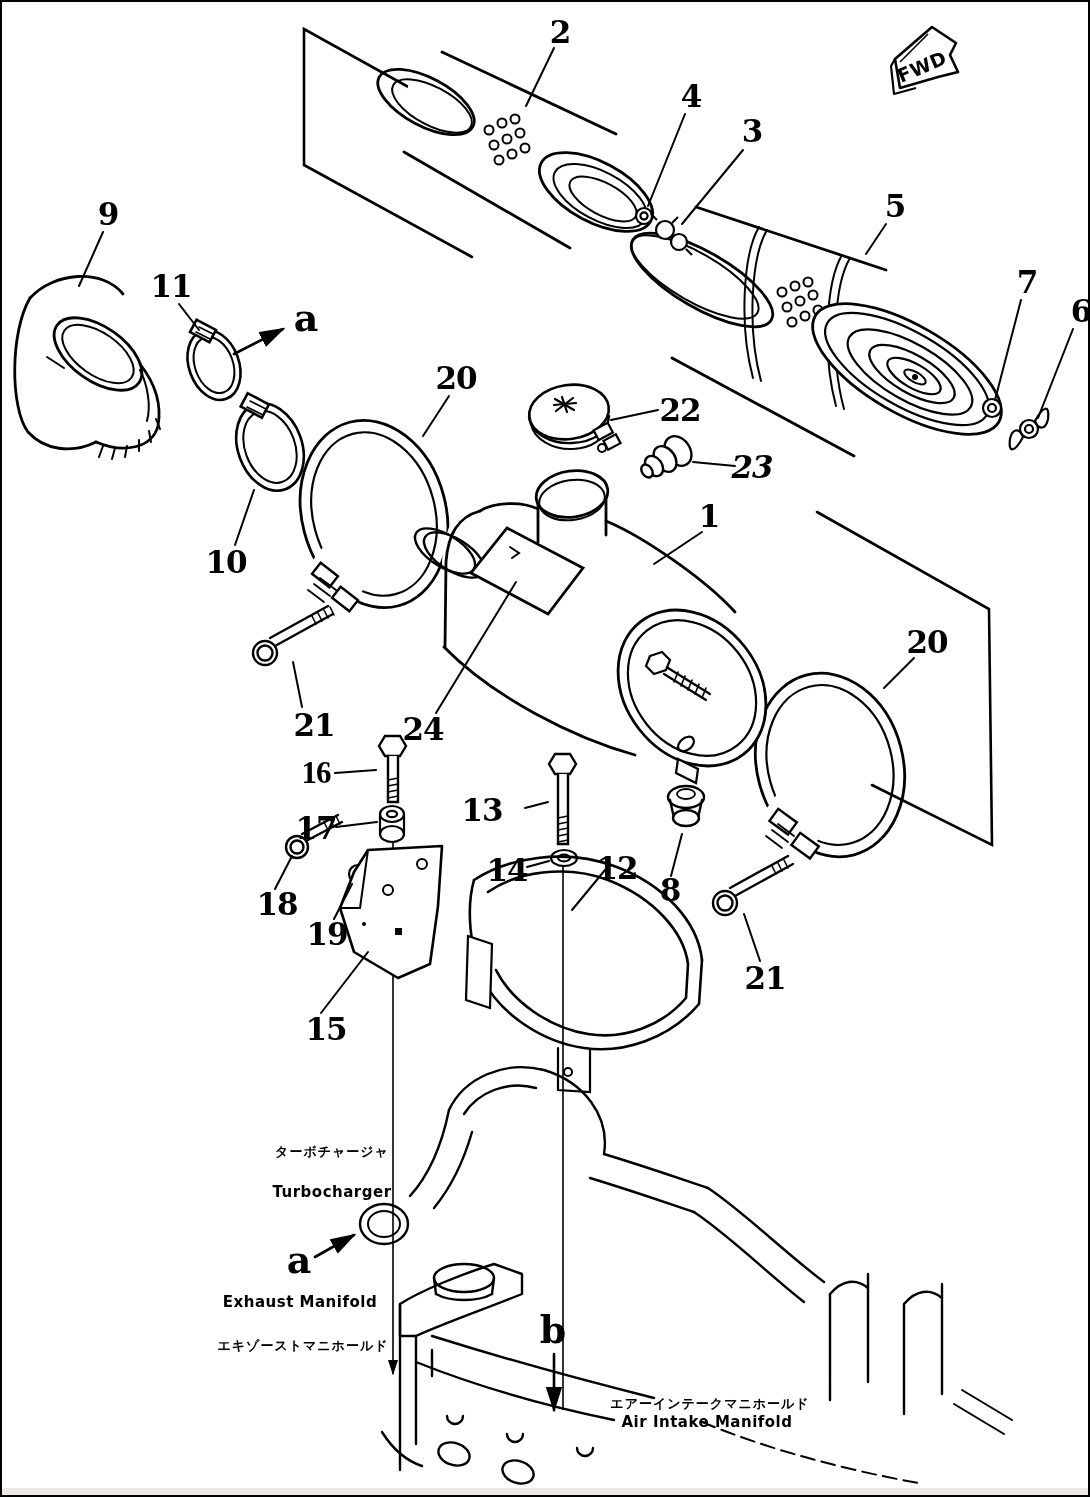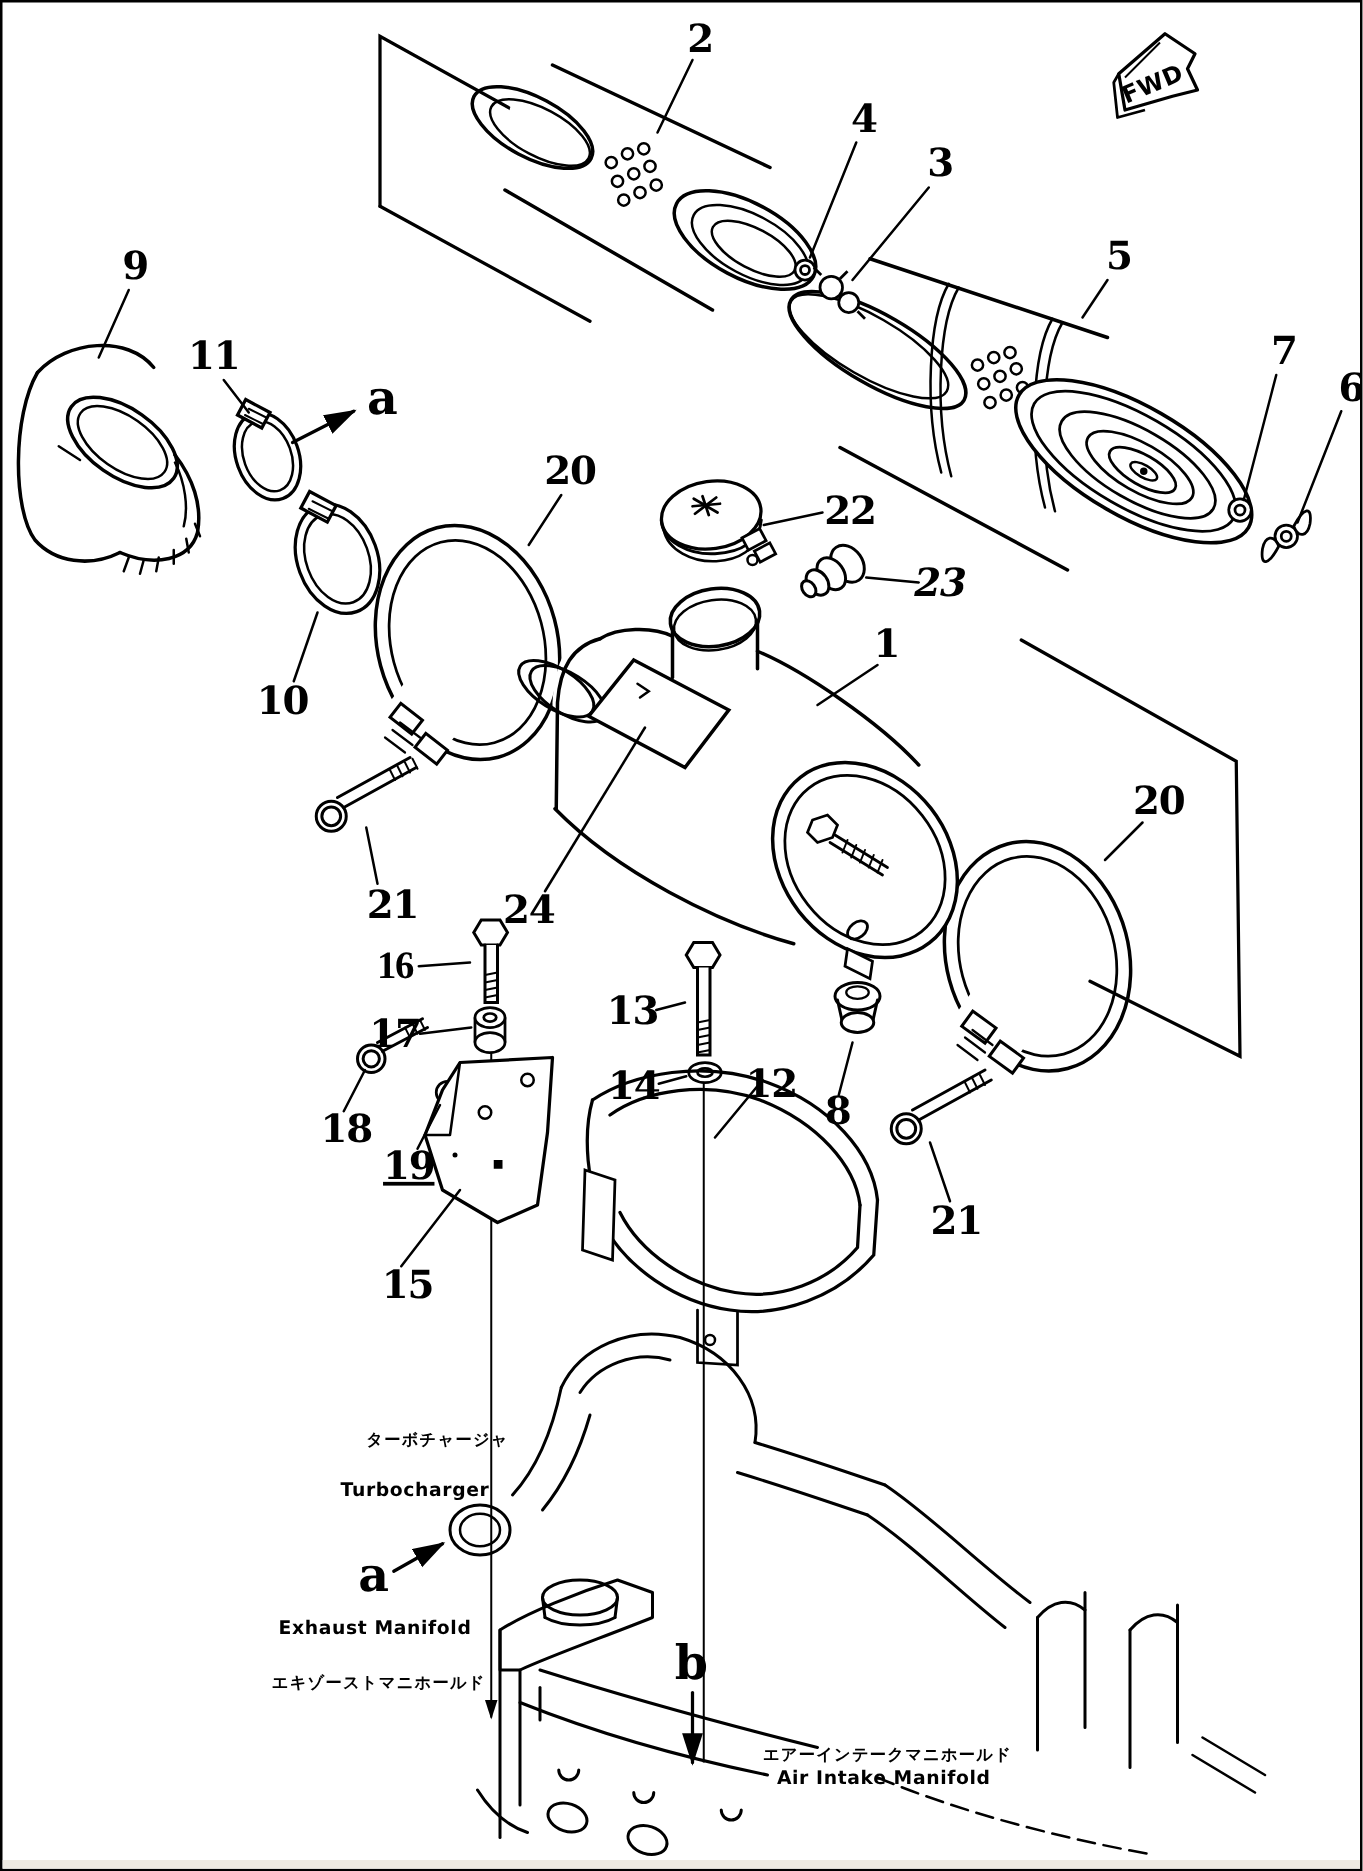--- a/index.html
+++ b/index.html
@@ -430,34 +430,34 @@
       <div class="callout" style="left: 454px; top: 376px;">20</div>
       <div class="callout" style="left: 678px; top: 408px;">22</div>
       <div class="callout" style="left: 750px; top: 465px; font-style: italic;">23</div>
       <div class="callout" style="left: 707px; top: 514px;">1</div>
       <div class="callout" style="left: 224px; top: 560px;">10</div>
       <div class="callout" style="left: 421px; top: 727px;">24</div>
       <div class="callout" style="left: 312px; top: 723px;">21</div>
       <div class="callout" style="left: 314px; top: 770px; font-family: Liberation Serif, serif;">16</div>
       <div class="callout" style="left: 314px; top: 826px;">17</div>
       <div class="callout" style="left: 275px; top: 902px;">18</div>
-      <div class="callout" style="left: 325px; top: 932px; text-decoration: underline;">19</div>
+      <div class="callout" style="left: 325px; top: 932px;">19</div>
       <div class="callout" style="left: 324px; top: 1027px;">15</div>
-      <div class="callout" style="left: 504px; top: 808px;">13</div>
+      <div class="callout" style="left: 480px; top: 808px;">13</div>
       <div class="callout" style="left: 505px; top: 868px;">14</div>
       <div class="callout" style="left: 615px; top: 847px; margin-top: 19px;">12</div>
       <div class="callout" style="left: 668px; top: 888px;">8</div>
       <div class="callout" style="left: 925px; top: 640px;">20</div>
       <div class="callout" style="left: 763px; top: 976px;">21</div>
       <div class="ref-letter" style="left: 304px; top: 316px;">a</div>
       <div class="ref-letter" style="left: 297px; top: 1258px;">a</div>
       <div class="ref-letter" style="left: 551px; top: 1328px;">b</div>
     </div>
 
-  <div class="lbl jp" style="left:348px;top:1141px;">ターボチャージャ</div>
+  <div class="lbl jp" style="left:330px;top:1141px;">ターボチャージャ</div>
   <div class="lbl en" style="left:330px;top:1158px;margin-top:23px;">Turbocharger</div>
 
   <div class="lbl jp" style="left:301px;top:1335px;">エキゾーストマニホールド</div>
   <div class="lbl en" style="left:298px;top:1291px;">Exhaust  Manifold</div>
 
   <div class="lbl jp" style="left:708px;top:1393px;">エアーインテークマニホールド</div>
   <div class="lbl en" style="left:705px;top:1411px;">Air  Intake  Manifold</div>
 
   <div class="scanedge"></div>
 </div>

